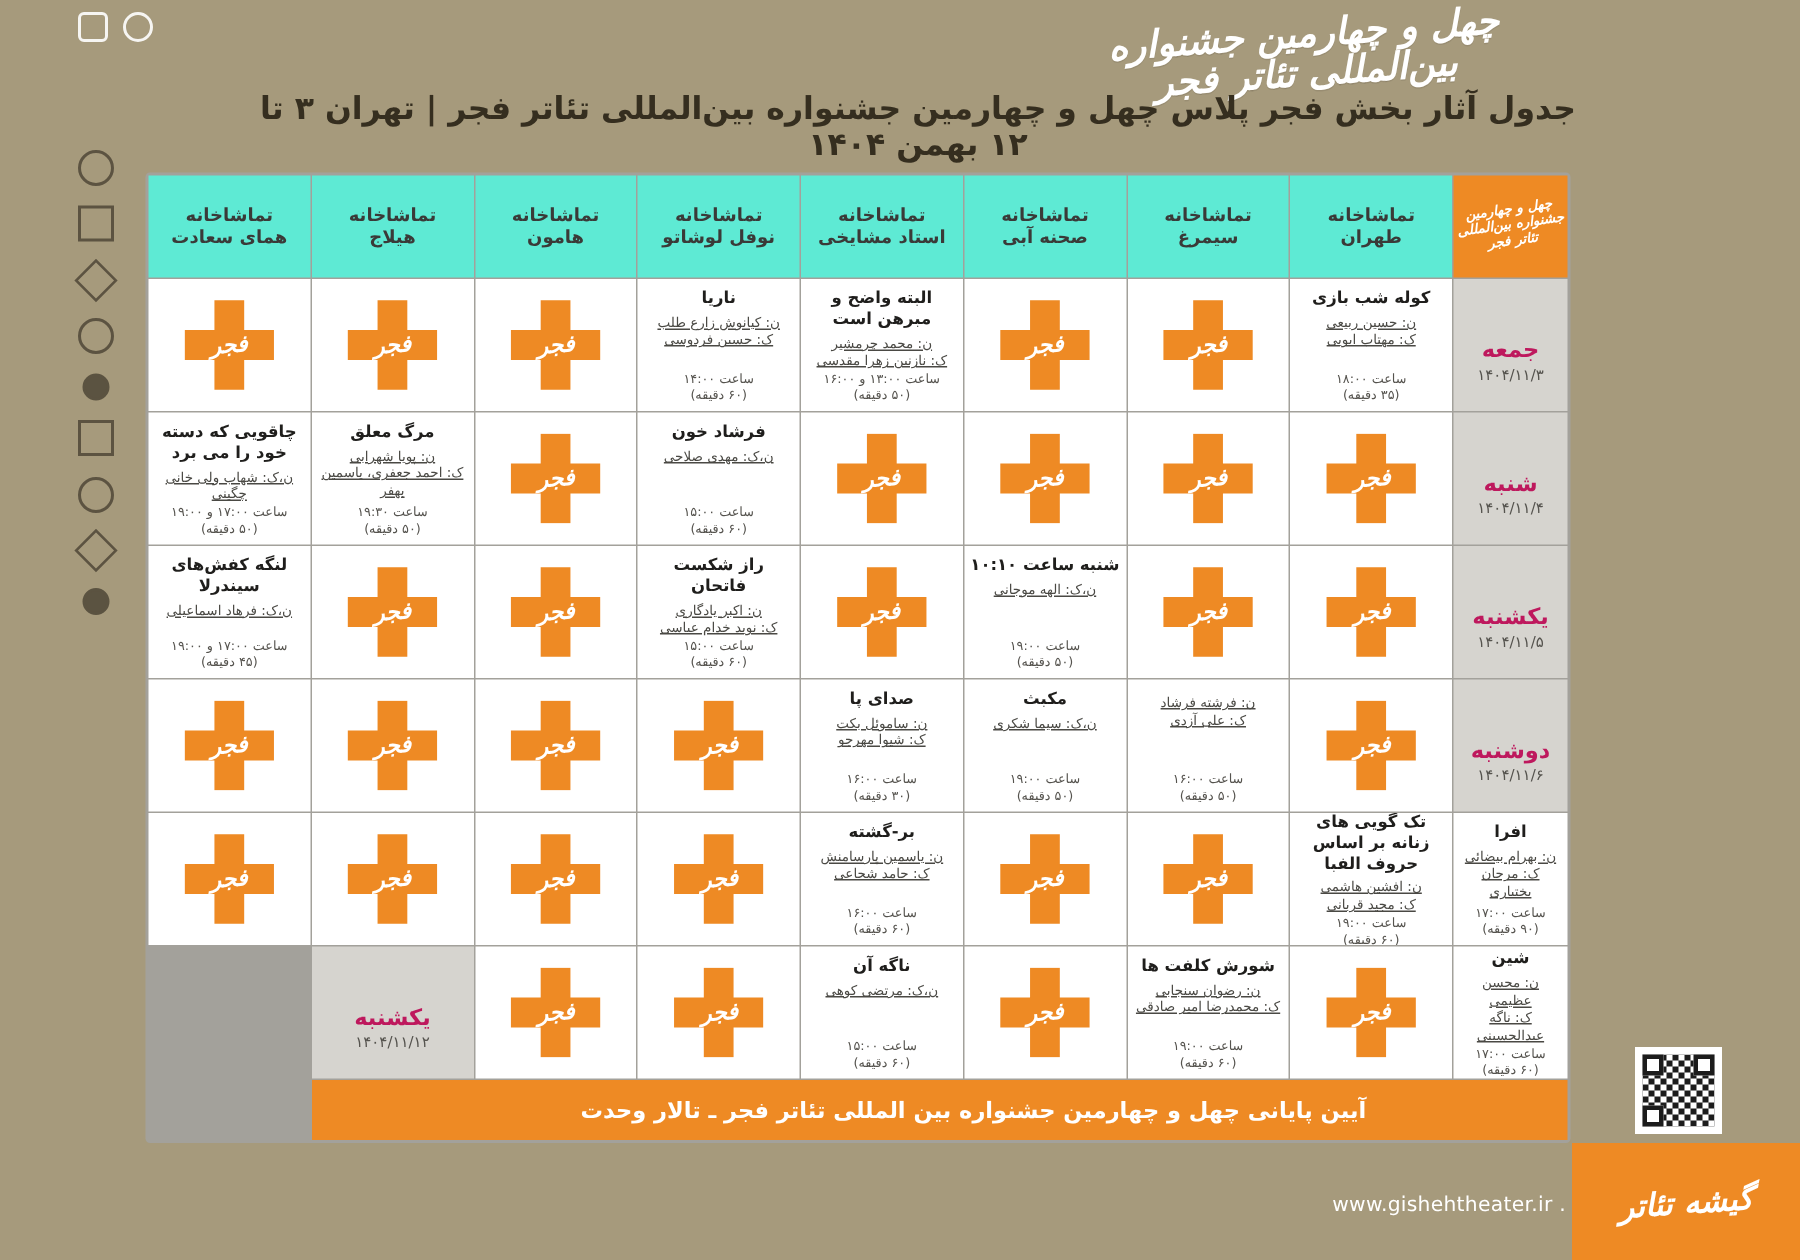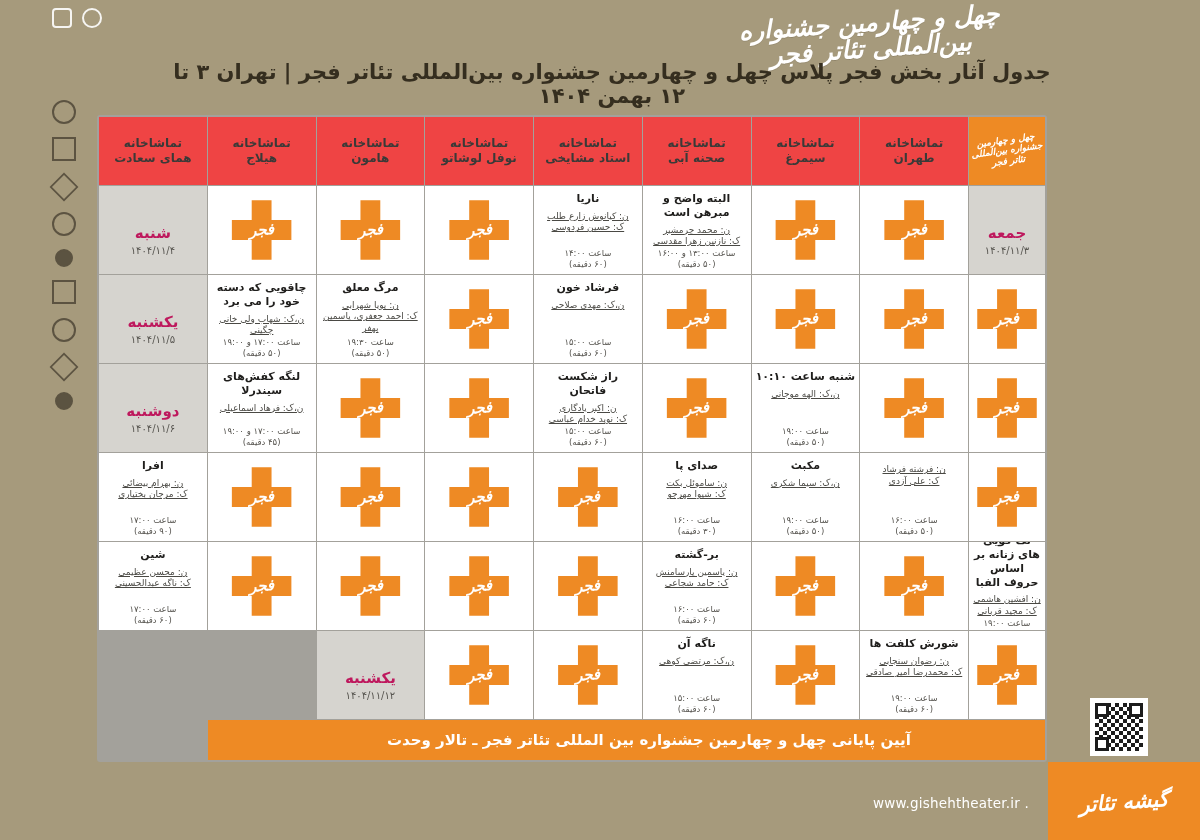--- a/index.html
+++ b/index.html
@@ -35,21 +35,21 @@
     position:absolute; top:115px; left:97px; width:950px;
     display:grid; direction:rtl;
     grid-template-columns:76px repeat(8, 1fr);
     grid-template-rows:68px repeat(6, 88px) 40px;
     gap:1px; background:#a3a19b; padding:2px; border-radius:3px;
   }
   .cell { background:#fff; display:flex; flex-direction:column; align-items:center; justify-content:center; overflow:hidden; }
   .corner-cell { background:#ee8a24; }
   .corner-logo { color:#fff; font-size:9px; font-weight:bold; font-style:italic;
     font-family:"DejaVu Serif", serif; text-align:center; transform:rotate(-8deg); line-height:1.15; padding:2px; }
-  .venue-head { background:#ef4444; }
+  .venue-head { background:#5eead4; }
   .venue-prefix { font-size:12px; font-weight:bold; color:#3a3a38; }
   .venue-name { font-size:12px; font-weight:bold; color:#3a3a38; margin-top:2px; text-align:center; line-height:1.1; padding:0 2px; }
   .day-cell { background:#d6d4cf; }
   .day-name { font-size:15px; font-weight:bold; color:#be185d;margin-top:20px; }
   .day-date { font-size:10px; color:#55534e; margin-top:3px; letter-spacing:-0.5px; }
 
   .show-cell { padding:6px 4px 5px; }
   .show-title { font-size:11px; font-weight:bold; color:#1f1e1c; text-align:center; line-height:1.25; }
   .show-credits { margin-top:5px; }
   .credit-line { font-size:9px; color:#4a4944; text-align:center; line-height:1.3;text-decoration:underline; }
@@ -69,21 +69,21 @@
   .banner-text { color:#fff; font-size:15px; font-weight:bold; text-align:center; }
 
   
   .qr { position:absolute; left:1090px; top:698px; width:58px; height:58px; background:#fff; padding:5px; }
   .qr-inner { width:100%; height:100%; position:relative;
     background:conic-gradient(#1c1c1c 25%, transparent 0 50%, #1c1c1c 0 75%, transparent 0);
     background-size:8px 8px; }
   .qr-finder { position:absolute; width:14px; height:14px; border:3px solid #1c1c1c; background:#fff; }
   .qr-finder.tl { top:0; left:0; } .qr-finder.tr { top:0; right:0; } .qr-finder.bl { bottom:0; left:0; }
 
-  .site-url { position:absolute; left:858px; top:795px; width:186px; direction:ltr; text-align:center;
+  .site-url { position:absolute; left:858px; top:795px; width:186px; direction:ltr; text-align:right;
     color:#fff; font-size:13.5px; letter-spacing:.2px; }
   .gisheh-block { position:absolute; left:1048px; top:762px; width:152px; height:78px; background:#ee8a24;
     display:flex; align-items:center; justify-content:center; }
   .gisheh-logo { color:#fff; font-size:21px; font-weight:bold; font-style:italic;
     font-family:"DejaVu Serif", serif; transform:rotate(-4deg); }
 </style>
 </head>
 <body>
 
 <div class="mini-icons">
@@ -139,20 +139,30 @@
       <div class="venue-name">هیلاج</div>
     </div>
     <div class="cell venue-head">
       <div class="venue-prefix">تماشاخانه</div>
       <div class="venue-name">همای سعادت</div>
     </div>
     <div class="cell day-cell">
       <div class="day-name">جمعه</div>
       <div class="day-date">۱۴۰۴/۱۱/۳</div>
     </div>
+    <div class="cell show-cell">
+      <div class="show-title">کوله شب بازی</div>
+      <div class="show-credits">
+        <div class="credit-line">ن: حسین ربیعی</div>
+        <div class="credit-line">ک: مهتاب ابویی</div>
+      </div>
+      <div class="show-spacer"></div>
+      <div class="show-time">ساعت ۱۸:۰۰</div>
+      <div class="show-duration">(۳۵ دقیقه)</div>
+    </div>
     <div class="cell cross-cell">
       <div class="fajr-cross">
         <span>فجر</span>
       </div>
     </div>
     <div class="cell cross-cell">
       <div class="fajr-cross">
         <span>فجر</span>
       </div>
     </div>

